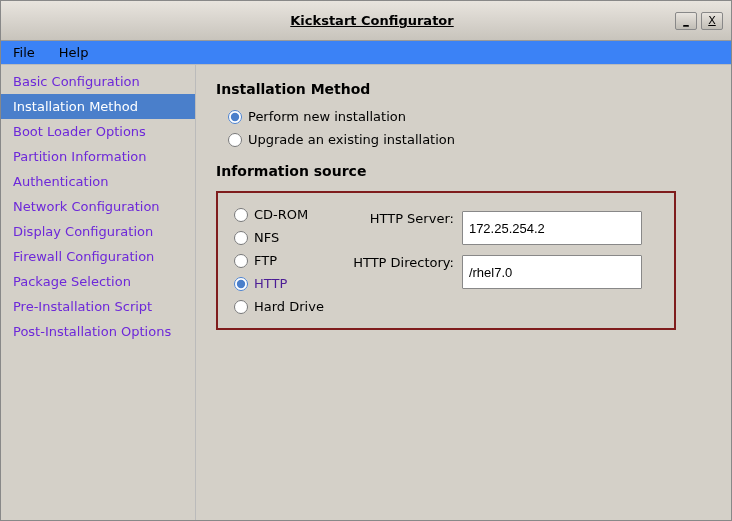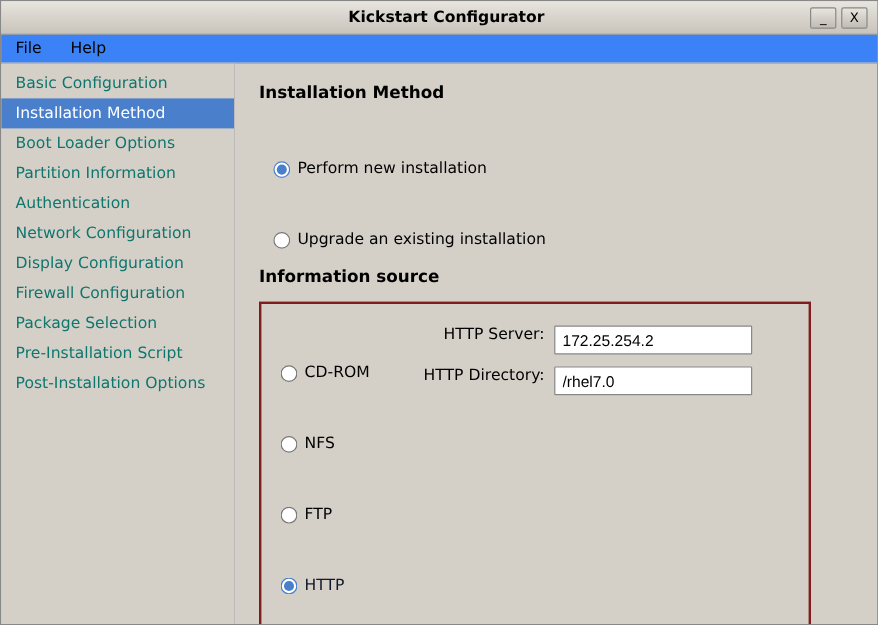--- a/index.html
+++ b/index.html
@@ -18,25 +18,26 @@
       height: 521px;
       background: #d4d0c8;
       border: 1px solid #888;
       display: flex;
       flex-direction: column;
     }
 
     .title-bar {
       background: linear-gradient(to bottom, #e8e4de, #c8c4bc);
       border-bottom: 1px solid #999;
-      height: 28px;
+      height: 40px;
       display: flex;
       align-items: center;
       justify-content: space-between;
       padding: 0 8px;
+      text-decoration: underline;
     }
 
     .title-bar-title {
       flex: 1;
       text-align: center;
       font-size: 13px;
       font-weight: bold;
       color: #000;
     }
 
@@ -88,21 +89,21 @@
       background: #d4d0c8;
       border-right: 1px solid #bbb;
       padding: 4px 0;
       flex-shrink: 0;
     }
 
     .sidebar-item {
       padding: 5px 12px;
       font-size: 13px;
       cursor: pointer;
-      color: #0f766e;
+      color: #6d28d9;
       white-space: nowrap;
     }
 
     .sidebar-item.active {
       background: #4a7fcb;
       color: #fff;
     }
 
     
     .content {
@@ -126,21 +127,20 @@
       margin-left: 12px;
       margin-bottom: 16px;
     }
 
     .radio-label {
       display: flex;
       align-items: center;
       gap: 6px;
       cursor: pointer;
       font-size: 13px;
-      margin-top: 36px;
     }
 
     .radio-input {
       width: 14px;
       height: 14px;
       accent-color: #4a7fcb;
       cursor: pointer;
     }
 
     
@@ -178,31 +178,31 @@
     }
 
     .field-label {
       font-size: 13px;
       white-space: nowrap;
       min-width: 110px;
       text-align: right;
     }
 
     .field-input {
-      width: 165px;
+      width: 180px;
       height: 24px;
       background: #fff;
       border: 1px solid #888;
-      padding: 6px 6px;
+      padding: 16px 6px;
       font-size: 13px;
       border-radius: 1px;
     }
 
     .http-selected {
-      color: #0f172a;
+      color: #4c1d95;
       font-weight: normal;
     }
 
   </style>
 </head>
 <body>
 
 <div class="window">
 
   <div class="title-bar">

